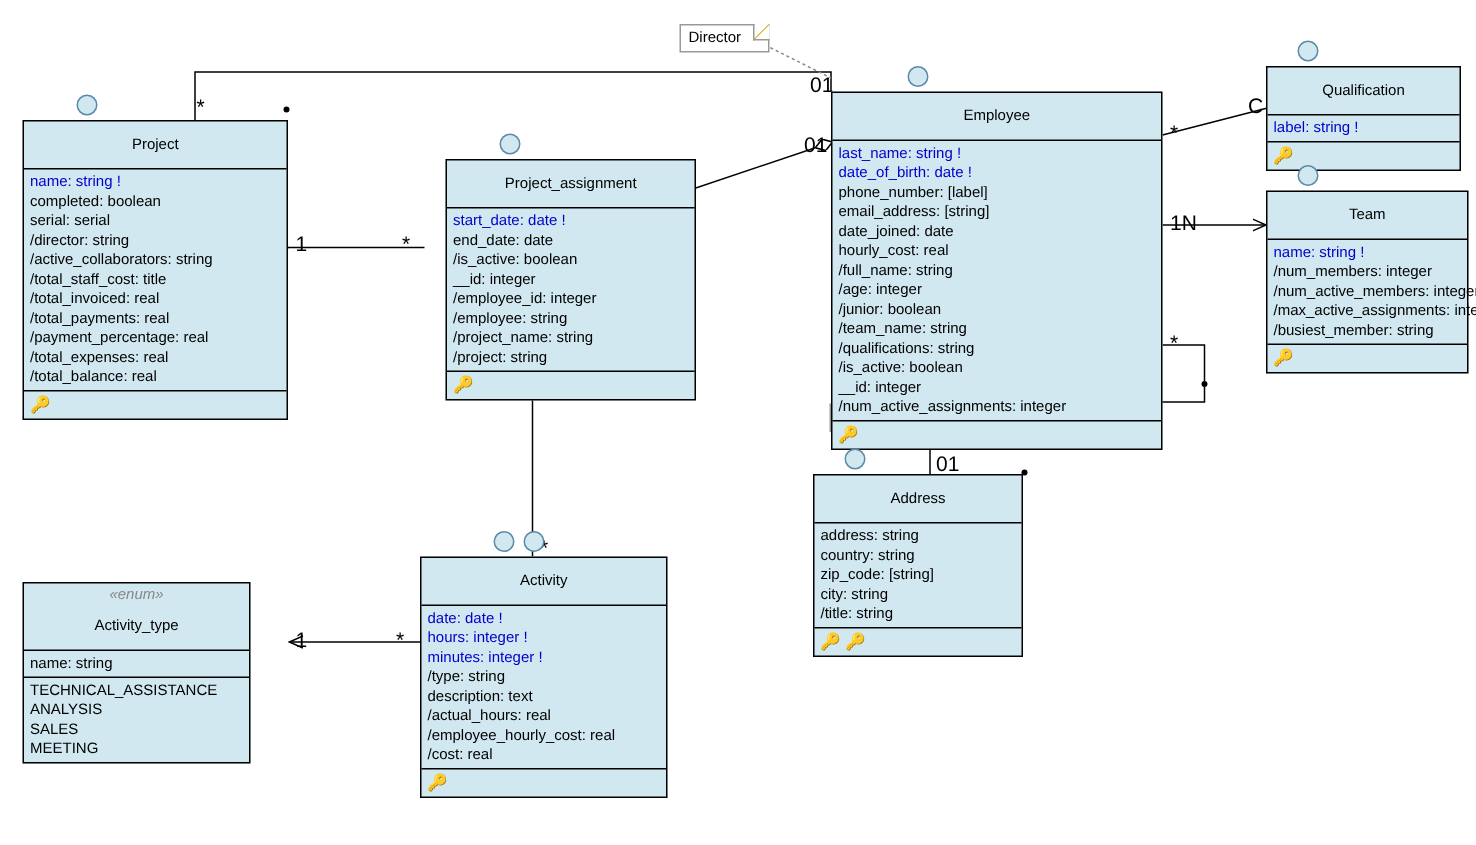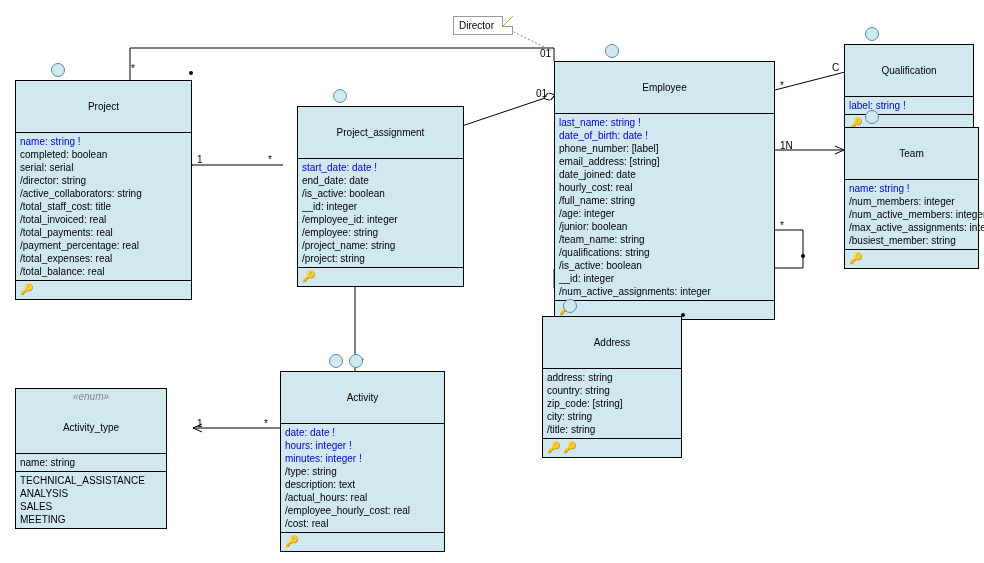--- a/index.html
+++ b/index.html
@@ -1,26 +1,26 @@
 <!DOCTYPE html>
 <html><head>
 <meta charset="utf-8">
 <style>
   html,body{margin:0;padding:0;font-family:Arial,sans-serif;font-size:10px;background:#fff;width:984px;height:563px;position:relative}
   .entity{position:absolute;background:#d1e8f0;border:1px solid #000;box-sizing:border-box}
-  .entity .title{text-align:center;border-bottom:1px solid #000;padding:20px;font-weight:normal}
+  .entity .title{text-align:center;border-bottom:1px solid #000;padding:10px;font-weight:normal}
   .entity .attrs{padding:2px 4px;border-bottom:1px solid #000}
   .entity .attrs .row{line-height:13px;white-space:nowrap}
   .key{color:#0000cc}
   .bold{font-weight:normal}
   .footer{padding:2px 4px;min-height:14px}
   .key-icon{color:#d9a400;font-size:11px}
   .circle{width:14px;height:14px;border:1.5px solid #5a8aa8;border-radius:50%;background:#d1e8f0;position:absolute;box-sizing:border-box}
   svg{position:absolute;top:0;left:0;pointer-events:none}
-  .mult{position:absolute;font-size:10px;background:transparent}
+  .mult{position:absolute;font-size:14px;background:transparent}
   .note{position:absolute;background:#fff;border:1px solid #999;padding:3px 5px;font-size:10px;box-sizing:border-box}
   .note::after{content:"";position:absolute;top:-1px;right:-1px;width:10px;height:10px;background:linear-gradient(135deg,#fff 0%,#fff 45%,#d9a400 50%,#fff 55%);border-left:1px solid #999;border-bottom:1px solid #999}
   .enum-label{color:#888;font-style:italic;text-align:center;padding-top:2px}
 </style>
 </head>
 <body>
 
 <svg width="984" height="563">
   <defs>
     <marker id="diamond-filled" markerWidth="12" markerHeight="8" refX="11" refY="4" orient="auto">

